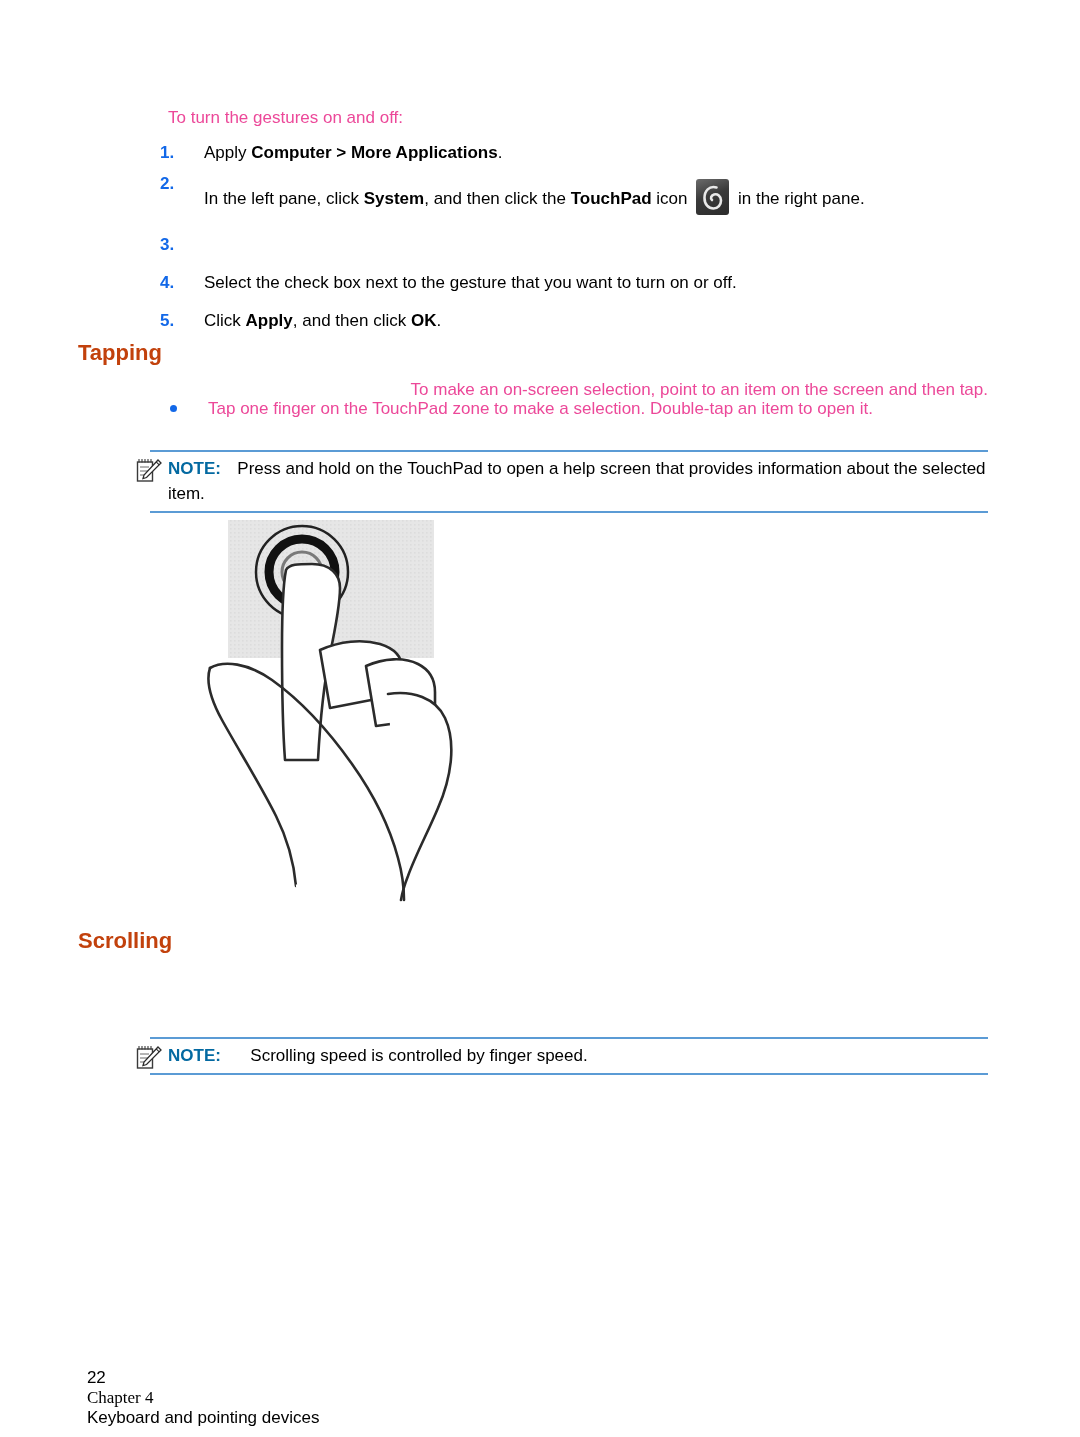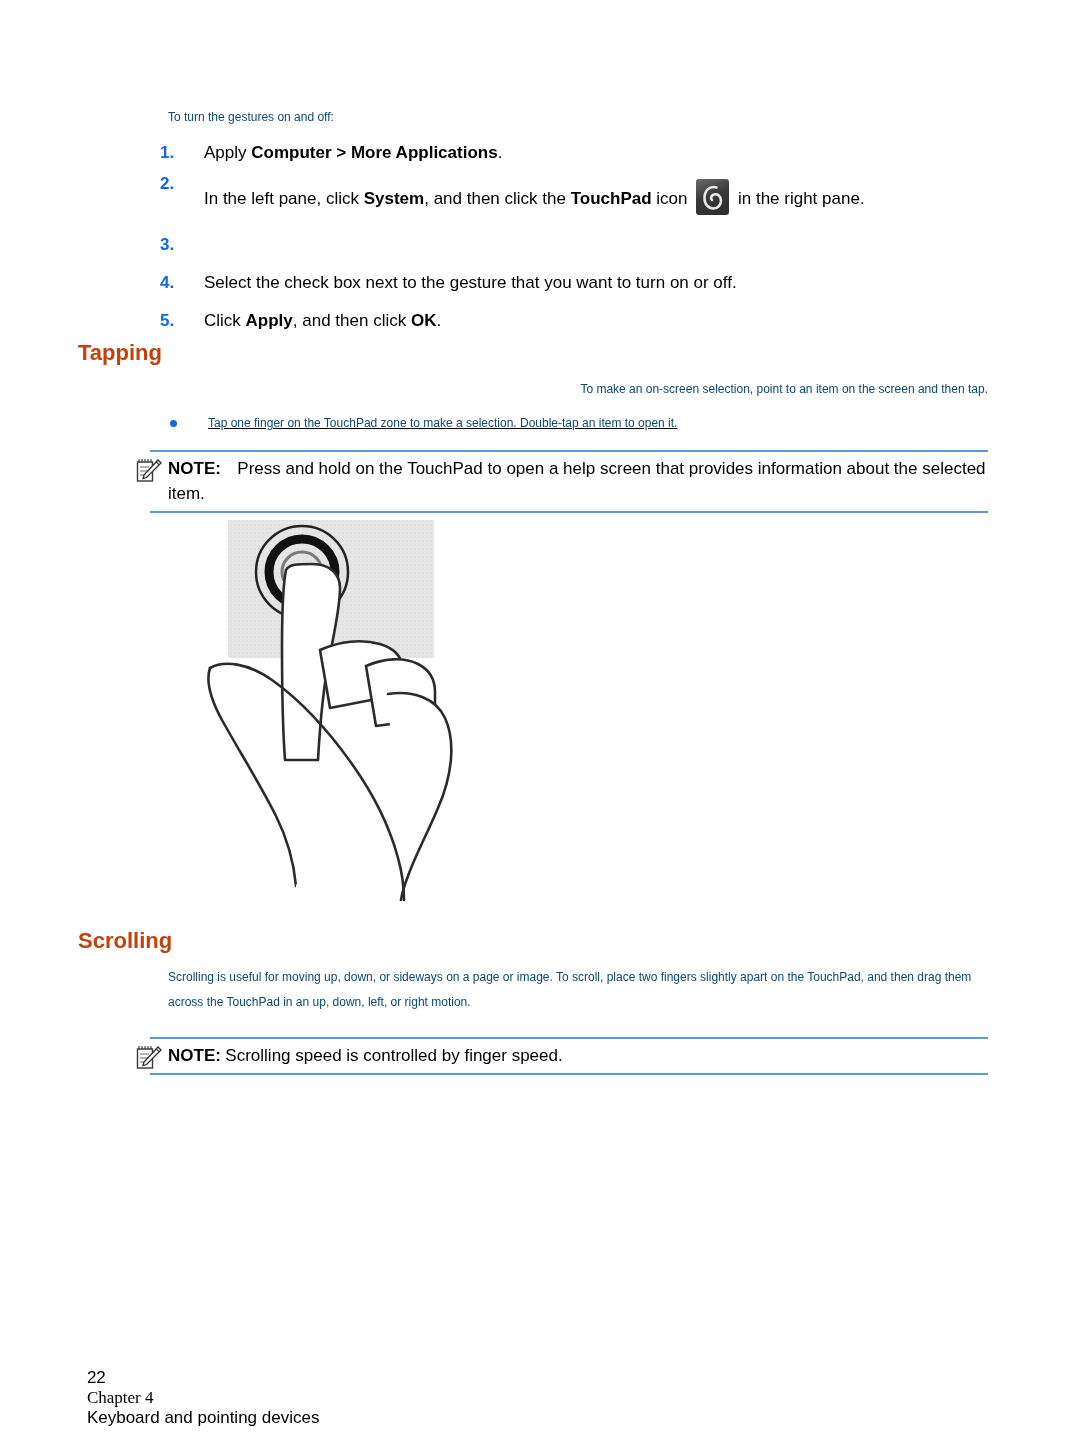--- a/index.html
+++ b/index.html
@@ -18,23 +18,23 @@
 
   .page {
     position: absolute;
     left: 0; top: 0;
     width: 1080px;
     height: 1437px;
   }
 
   
   .body-text {
-    font-size: 12px;
+    font-size: 17px;
     line-height: 25px;
-    color: #0c4a6e;
+    color: #ec4899;
   }
   b, .bold { font-weight: bold; }
 
   
   #intro-line {
     position: absolute;
     left: 168px;
     top: 105px;
     width: 820px;
   }
@@ -107,23 +107,22 @@
     position: absolute;
     left: 168px;
     top: 965px;
     width: 822px;
   }
 
   
   #tapping-bullet {
     position: absolute;
     left: 168px;
-    top: 411px;
+    top: 396px;
     width: 820px;
-    text-decoration: underline;
   }
   .bullet-row { position: relative; padding-left: 40px; }
   .bullet-dot {
     position: absolute;
     left: 2px;
     top: 9px;
     width: 7px;
     height: 7px;
     border-radius: 50%;
     background: #1268e8;
@@ -143,21 +142,21 @@
   .note-rule.bottom { margin-top: 5px; }
   .note-inner { position: relative; padding-left: 18px; }
   .note-icon {
     position: absolute;
     left: -14px;
     top: 1px;
     width: 26px;
     height: 28px;
   }
   .note-label {
-    color: #000000;
+    color: #0369a1;
     font-weight: bold;
     font-size: 17px;
   }
   .note-text { font-size: 17px; line-height: 25px; }
 
   #note-tapping { top: 450px; width: 838px; }
   #note-scrolling { top: 1037px; width: 838px; }
 
   
   #tap-illustration {
@@ -269,21 +268,20 @@
                C184 287 200 320 208 350 C213 368 214 382 214 392" fill="none" stroke="#2b2b2b" stroke-width="2.6" stroke-linecap="round"></path>
       <path d="M20 160 C16 172 20 190 32 212 C48 241 70 276 86 308
                C98 332 104 356 106 378" fill="none" stroke="#2b2b2b" stroke-width="2.6" stroke-linecap="round"></path>
 
       <path d="M106 378 C130 376 170 378 198 386" fill="none" stroke="#ffffff" stroke-width="3"></path>
     </svg>
   </div>
 
   <div class="h2" id="heading-scrolling">Scrolling</div>
 
-  <div class="body-text" id="scrolling-intro">Scrolling is useful for moving up, down, or sideways on a page or image. To scroll, place two fingers slightly apart on the TouchPad, and then drag them across the TouchPad in an up, down, left, or right motion.</div>
 
   <div class="note-block" id="note-scrolling">
     <div class="note-rule top"></div>
     <div class="note-inner">
       <span class="note-icon">
         <svg width="26" height="28" viewBox="0 0 26 28">
           <rect x="1.5" y="5" width="15" height="19" fill="#ffffff" stroke="#3a3a3a" stroke-width="1.4"></rect>
           <line x1="4" y1="10" x2="13" y2="10" stroke="#6a6a6a" stroke-width="1"></line>
           <line x1="4" y1="14" x2="13" y2="14" stroke="#6a6a6a" stroke-width="1"></line>
           <line x1="4" y1="18" x2="11" y2="18" stroke="#6a6a6a" stroke-width="1"></line>
@@ -292,21 +290,21 @@
             <line x1="6" y1="2" x2="6" y2="5.5"></line>
             <line x1="9" y1="2" x2="9" y2="5.5"></line>
             <line x1="12" y1="2" x2="12" y2="5.5"></line>
             <line x1="15" y1="2" x2="15" y2="5.5"></line>
           </g>
           <polygon points="22,3 25,6 10.5,20.5 7,21.5 8,18" fill="#ffffff" stroke="#2b2b2b" stroke-width="1.3"></polygon>
           <line x1="20.2" y1="4.8" x2="23.2" y2="7.8" stroke="#2b2b2b" stroke-width="1.1"></line>
         </svg>
       </span>
       <span class="note-label">NOTE:</span>
-      <span class="note-text" style="margin-left:0;">Scrolling speed is controlled by finger speed.</span>
+      <span class="note-text" style="margin-left:25px;">Scrolling speed is controlled by finger speed.</span>
     </div>
     <div class="note-rule bottom"></div>
   </div>
 
   <div id="page-footer">
     <span class="footer-num">22</span>
     <span class="footer-chapter">Chapter 4</span>
     <span class="footer-title">Keyboard and pointing devices</span>
   </div>
 

